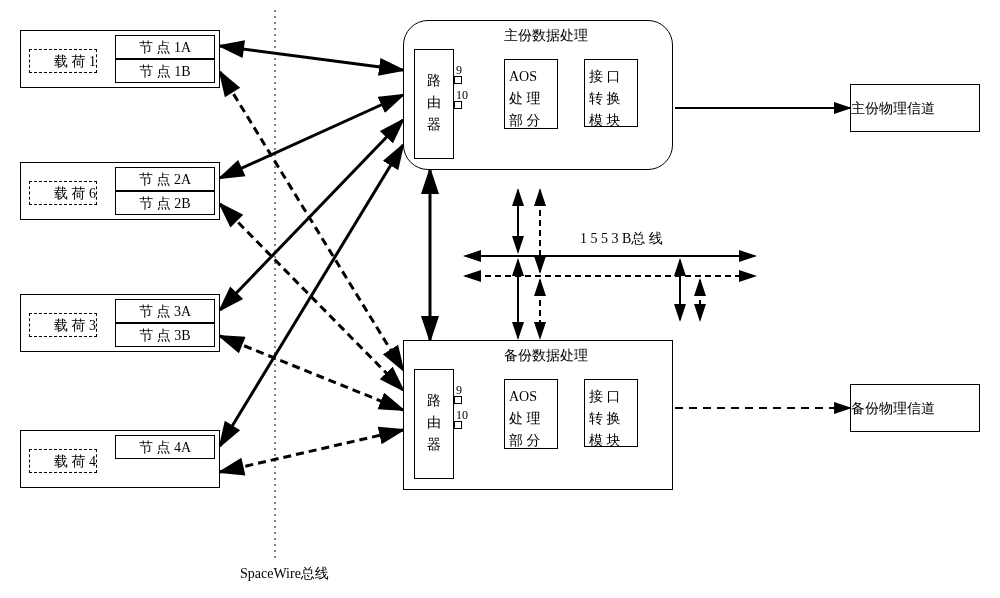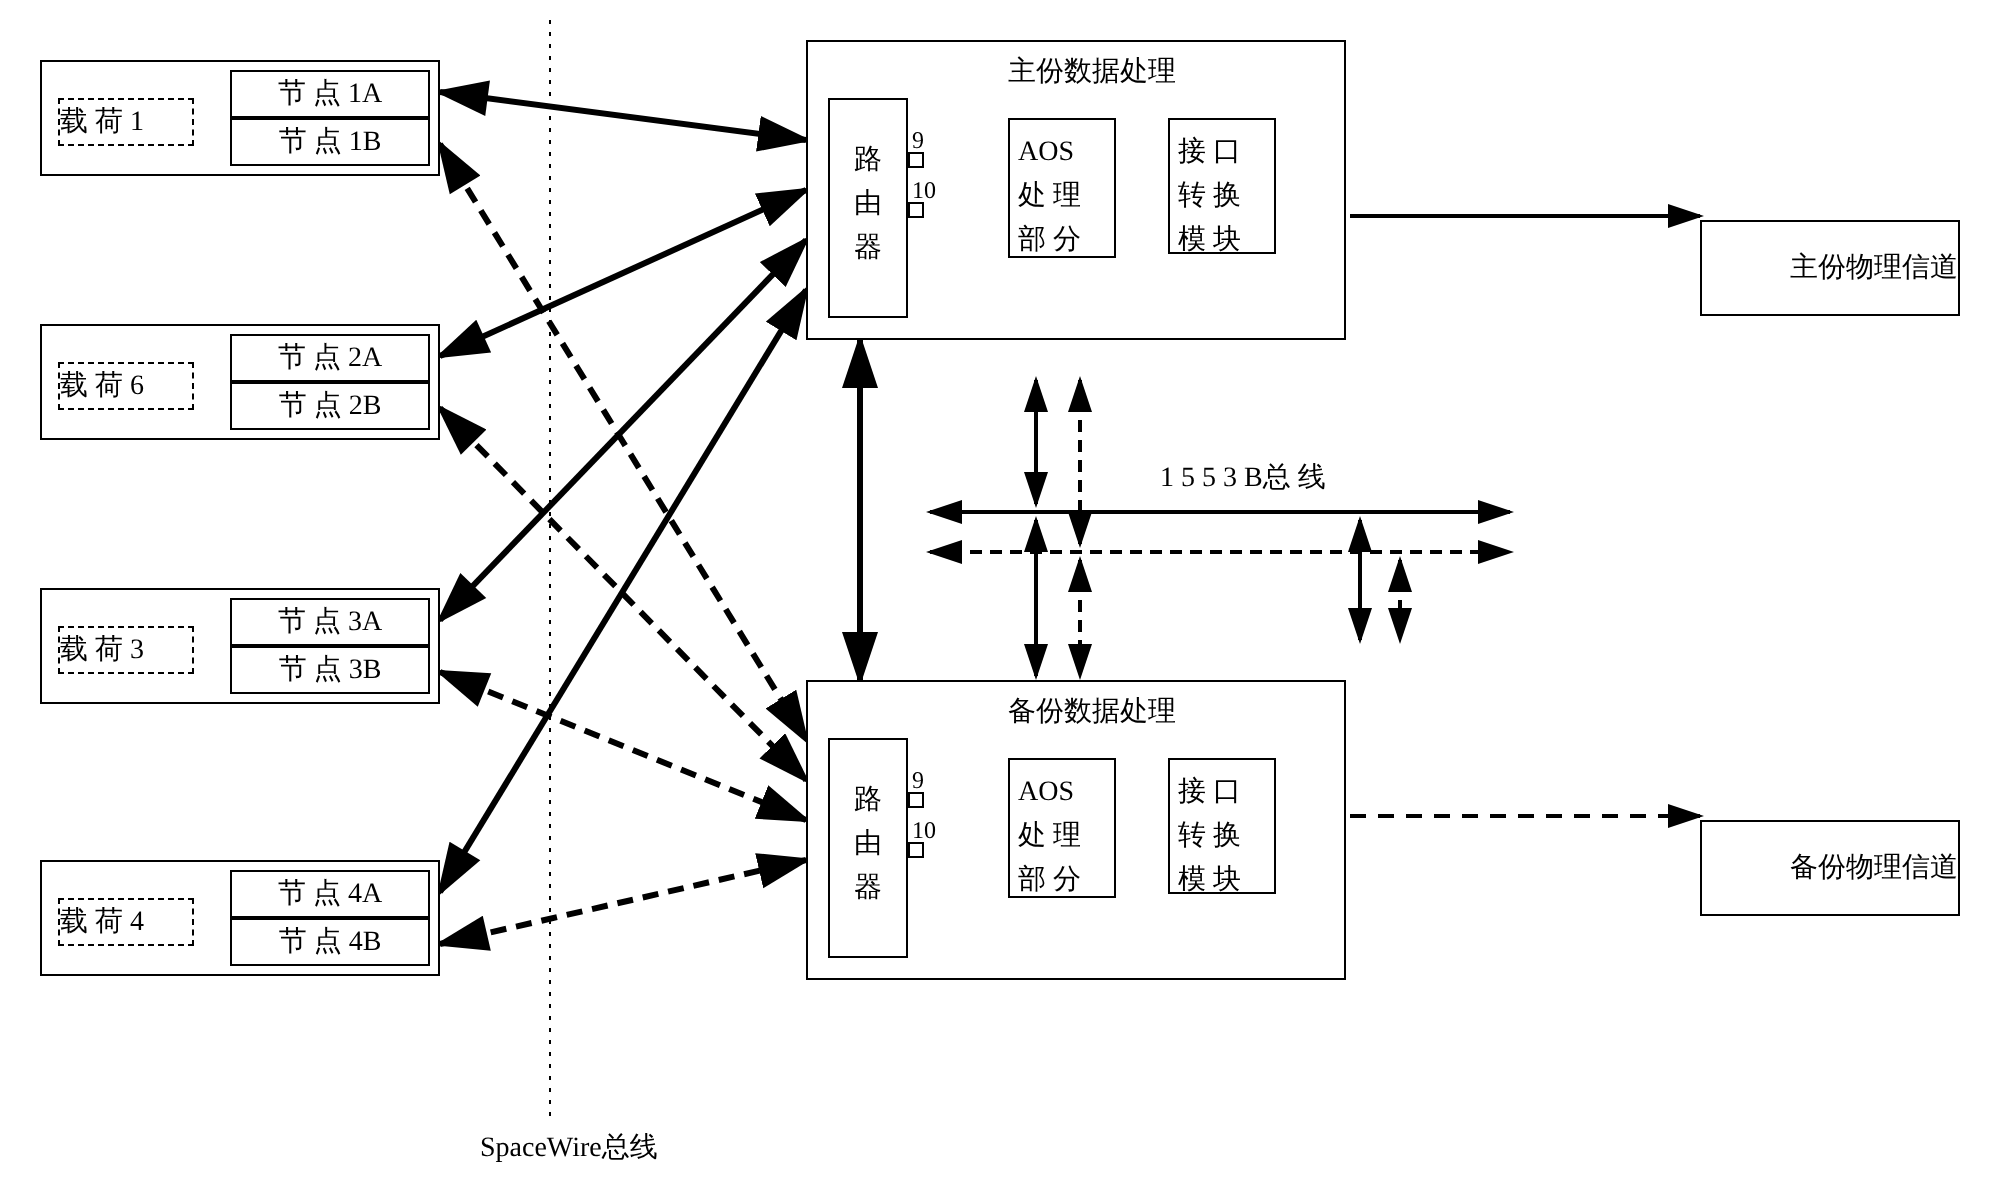--- a/index.html
+++ b/index.html
@@ -1,31 +1,31 @@
 <!DOCTYPE html>
 <html><head>
   <meta charset="utf-8">
   <style>
     * { box-sizing: border-box; margin: 0; padding: 0; }
     body { font-family: "SimSun", "宋体", serif; font-size: 14px; background: #fff; }
     .canvas { position: relative; width: 1000px; height: 598px; }
     svg.connections { position: absolute; top: 0; left: 0; width: 1000px; height: 598px; pointer-events: none; }
     .box { position: absolute; border: 1px solid #000; background: #fff; }
     .payload { width: 200px; height: 58px; }
-    .payload-label { position: absolute; left: 8px; top: 18px; width: 68px; height: 24px; border: 1px dashed #000; text-align: left; line-height: 24px; }
+    .payload-label { position: absolute; left: 8px; top: 18px; width: 68px; height: 24px; border: 1px dashed #000; text-align: right; line-height: 24px; }
     .node-a { position: absolute; left: 94px; top: 4px; width: 100px; height: 24px; border: 1px solid #000; text-align: center; line-height: 24px; }
     .node-b { position: absolute; left: 94px; top: 28px; width: 100px; height: 24px; border: 1px solid #000; text-align: center; line-height: 24px; }
     .processor { width: 270px; height: 150px; }
     .proc-title { position: absolute; top: 6px; left: 100px; }
     .router-box { position: absolute; left: 10px; top: 28px; width: 40px; height: 110px; border: 1px solid #000; text-align: center; padding-top: 20px; line-height: 22px; }
     .aos-box { position: absolute; left: 100px; top: 38px; width: 54px; height: 70px; border: 1px solid #000; padding-top: 6px; text-align: left; line-height: 22px; padding-left: 4px; }
     .intf-box { position: absolute; left: 180px; top: 38px; width: 54px; height: 68px; border: 1px solid #000; padding-top: 6px; text-align: left; line-height: 22px; padding-left: 4px; }
     .port-label { position: absolute; font-size: 12px; }
     .port-sq { position: absolute; width: 8px; height: 8px; border: 1px solid #000; }
-    .channel { width: 130px; height: 48px; text-align: right; line-height: 48px; margin-top: 26px; }
+    .channel { width: 130px; height: 48px; text-align: left; line-height: 48px; }
     .bus-label { position: absolute; }
   </style>
 </head>
 <body>
 
 <div class="canvas">
 
   <svg class="connections">
     <defs>
       <marker id="arrowSolid" markerWidth="10" markerHeight="10" refX="8" refY="3" orient="auto">
@@ -108,24 +108,23 @@
 
   <div class="box payload" style="left:20px; top:294px;">
     <div class="payload-label">载 荷 3</div>
     <div class="node-a">节 点 3A</div>
     <div class="node-b">节 点 3B</div>
   </div>
 
   <div class="box payload" style="left:20px; top:430px;">
     <div class="payload-label">载 荷 4</div>
     <div class="node-a">节 点 4A</div>
-    <div class="node-b">节 点 4B</div>
   </div>
 
-  <div class="box processor" style="left:403px; top:20px;">
+  <div class="box processor" style="left:403px; top:20px;border-radius:25px;">
     <div class="proc-title">主份数据处理</div>
     <div class="router-box" style="white-space:pre-line;">路
 由
 器</div>
     <div class="port-label" style="left:52px; top:42px;">9</div>
     <div class="port-sq" style="left:50px; top:55px;"></div>
     <div class="port-label" style="left:52px; top:67px;">10</div>
     <div class="port-sq" style="left:50px; top:80px;"></div>
     <div class="aos-box" style="white-space:pre-line;">AOS
 处 理

